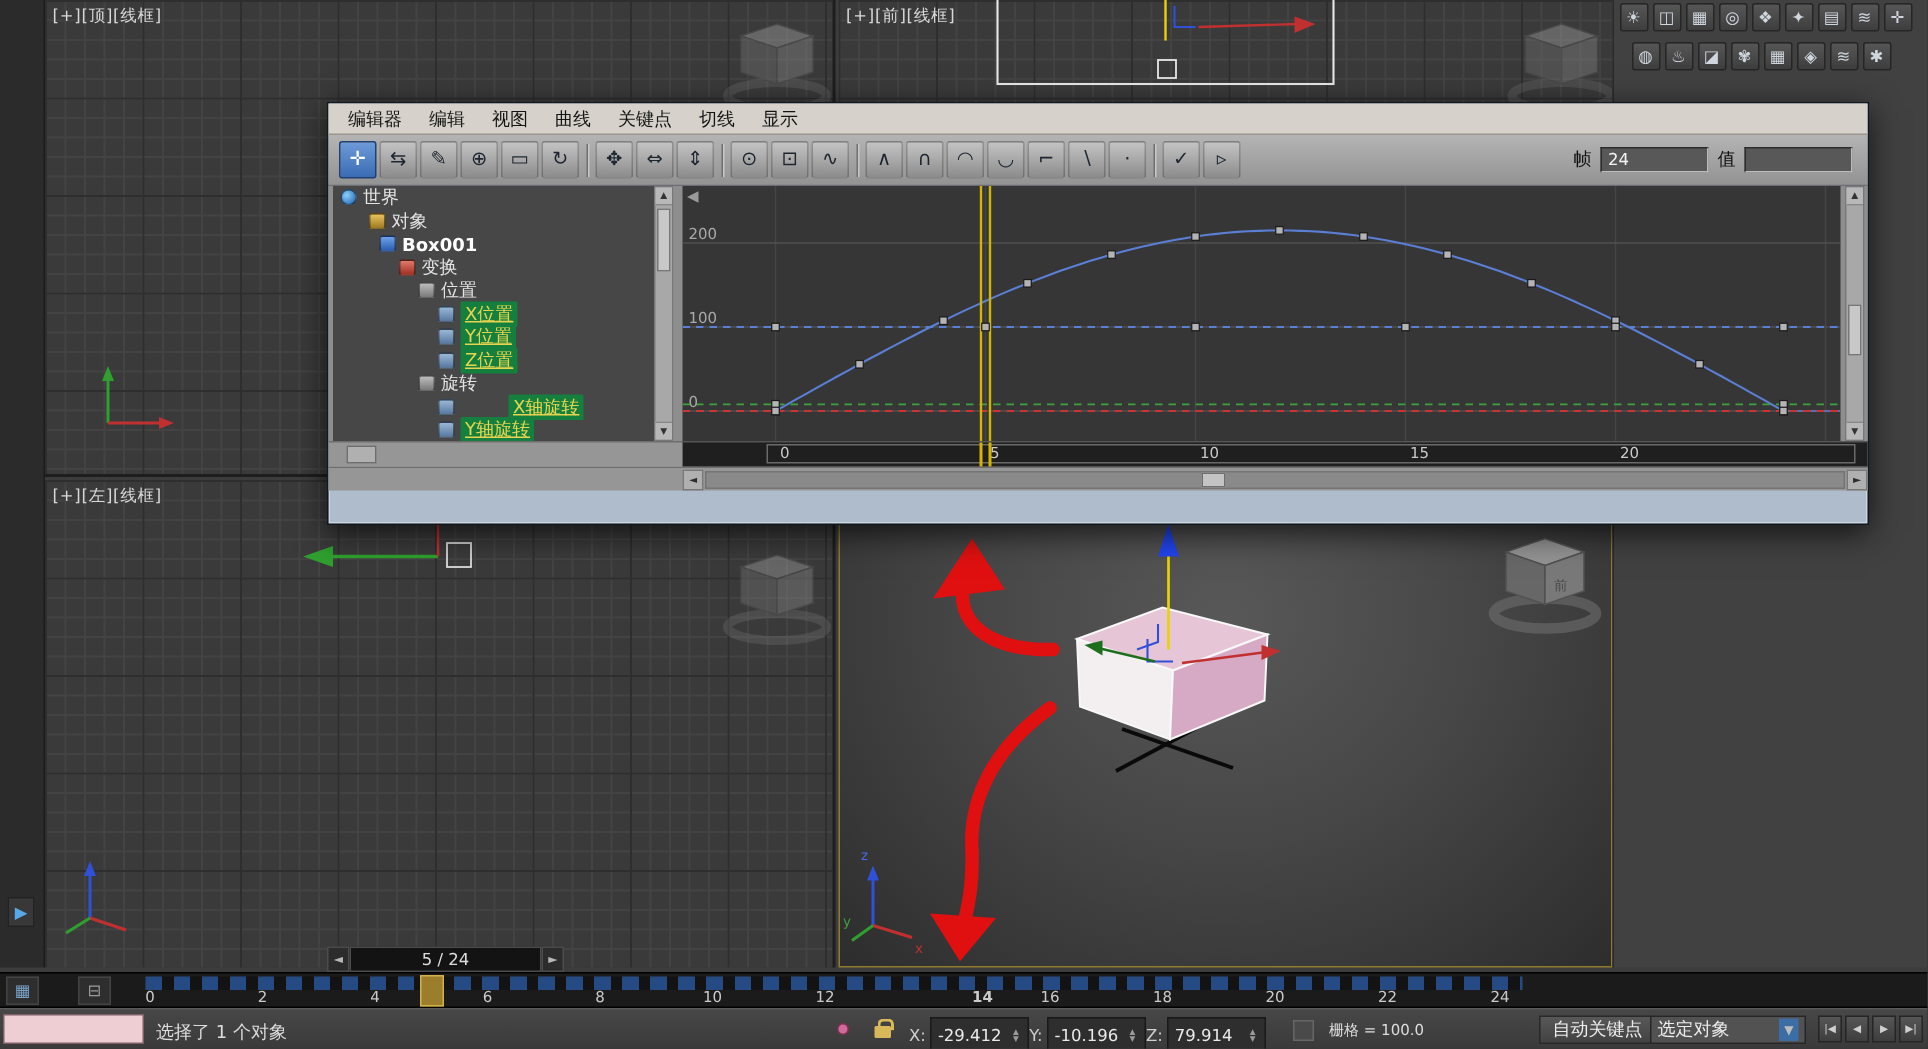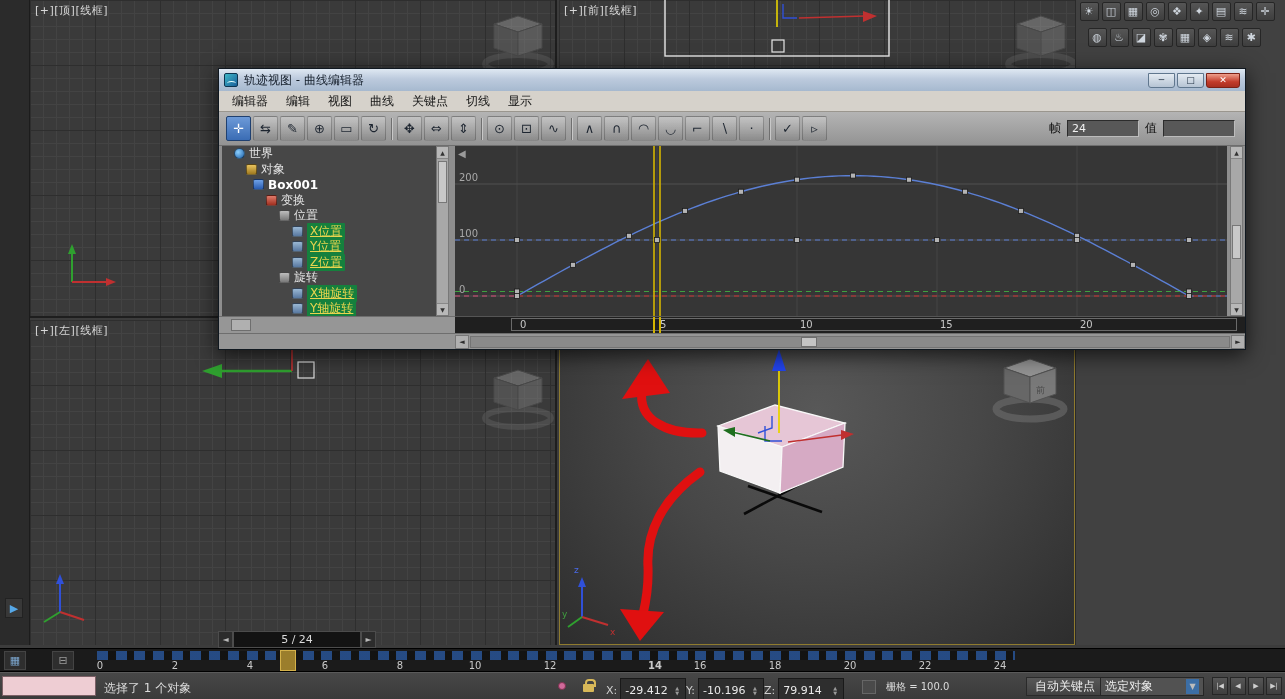--- a/index.html
+++ b/index.html
@@ -241,27 +241,20 @@
       <div class="mt-icon">♨</div>
       <div class="mt-icon">◪</div>
       <div class="mt-icon">✾</div>
       <div class="mt-icon">▦</div>
       <div class="mt-icon">◈</div>
       <div class="mt-icon">≋</div>
       <div class="mt-icon">✱</div>
     </div>
 
   <div class="ce-window">
-    <div class="ce-title">
-      <span class="ce-app-icon"></span>
-      <span class="ce-title-text">轨迹视图 - 曲线编辑器</span>
-      <span class="win-btn">─</span>
-      <span class="win-btn">□</span>
-      <span class="win-btn close">✕</span>
-    </div>
     <div class="ce-menubar">
         <div class="menu-item">编辑器</div>
         <div class="menu-item">编辑</div>
         <div class="menu-item">视图</div>
         <div class="menu-item">曲线</div>
         <div class="menu-item">关键点</div>
         <div class="menu-item">切线</div>
         <div class="menu-item">显示</div>
       </div>
     <div class="ce-toolbar">
@@ -294,21 +287,21 @@
         </div>
       <div class="tb-fields">
         <span class="tb-field-label">帧</span>
         <input class="tb-input" value="24" style="">
         <span class="tb-field-label">值</span>
         <input class="tb-input" value="" style="">
       </div>
     </div>
     <div class="ce-content">
       <div class="ce-tree">
-          <div class="tree-row" style="padding-left: 12px;">
+          <div class="tree-row" style="padding-left: 5px;">
             <div class="tree-icon ti-globe"></div>
             <span class="tree-label">世界</span>
           </div>
           <div class="tree-row" style="padding-left: 24px;">
             <div class="tree-icon ti-objects"></div>
             <span class="tree-label">对象</span>
           </div>
           <div class="tree-row bold" style="padding-left: 31px;">
             <div class="tree-icon ti-box"></div>
             <span class="tree-label">Box001</span>
@@ -330,21 +323,21 @@
             <span class="tree-label">Y位置</span>
           </div>
           <div class="tree-row sel" style="padding-left: 70px;">
             <div class="tree-icon ti-controller"></div>
             <span class="tree-label">Z位置</span>
           </div>
           <div class="tree-row" style="padding-left: 57px;">
             <div class="tree-icon ti-rotation"></div>
             <span class="tree-label">旋转</span>
           </div>
-          <div class="tree-row sel" style="padding-left: 70px;">
+          <div class="tree-row sel" style="padding-left: 70px; gap: 32px;">
             <div class="tree-icon ti-controller"></div>
             <span class="tree-label">X轴旋转</span>
           </div>
           <div class="tree-row sel" style="padding-left: 70px;">
             <div class="tree-icon ti-controller"></div>
             <span class="tree-label">Y轴旋转</span>
           </div>
         </div>
       <div class="v-scroll tree-vscroll">
         <div class="scroll-arrow">▲</div>

